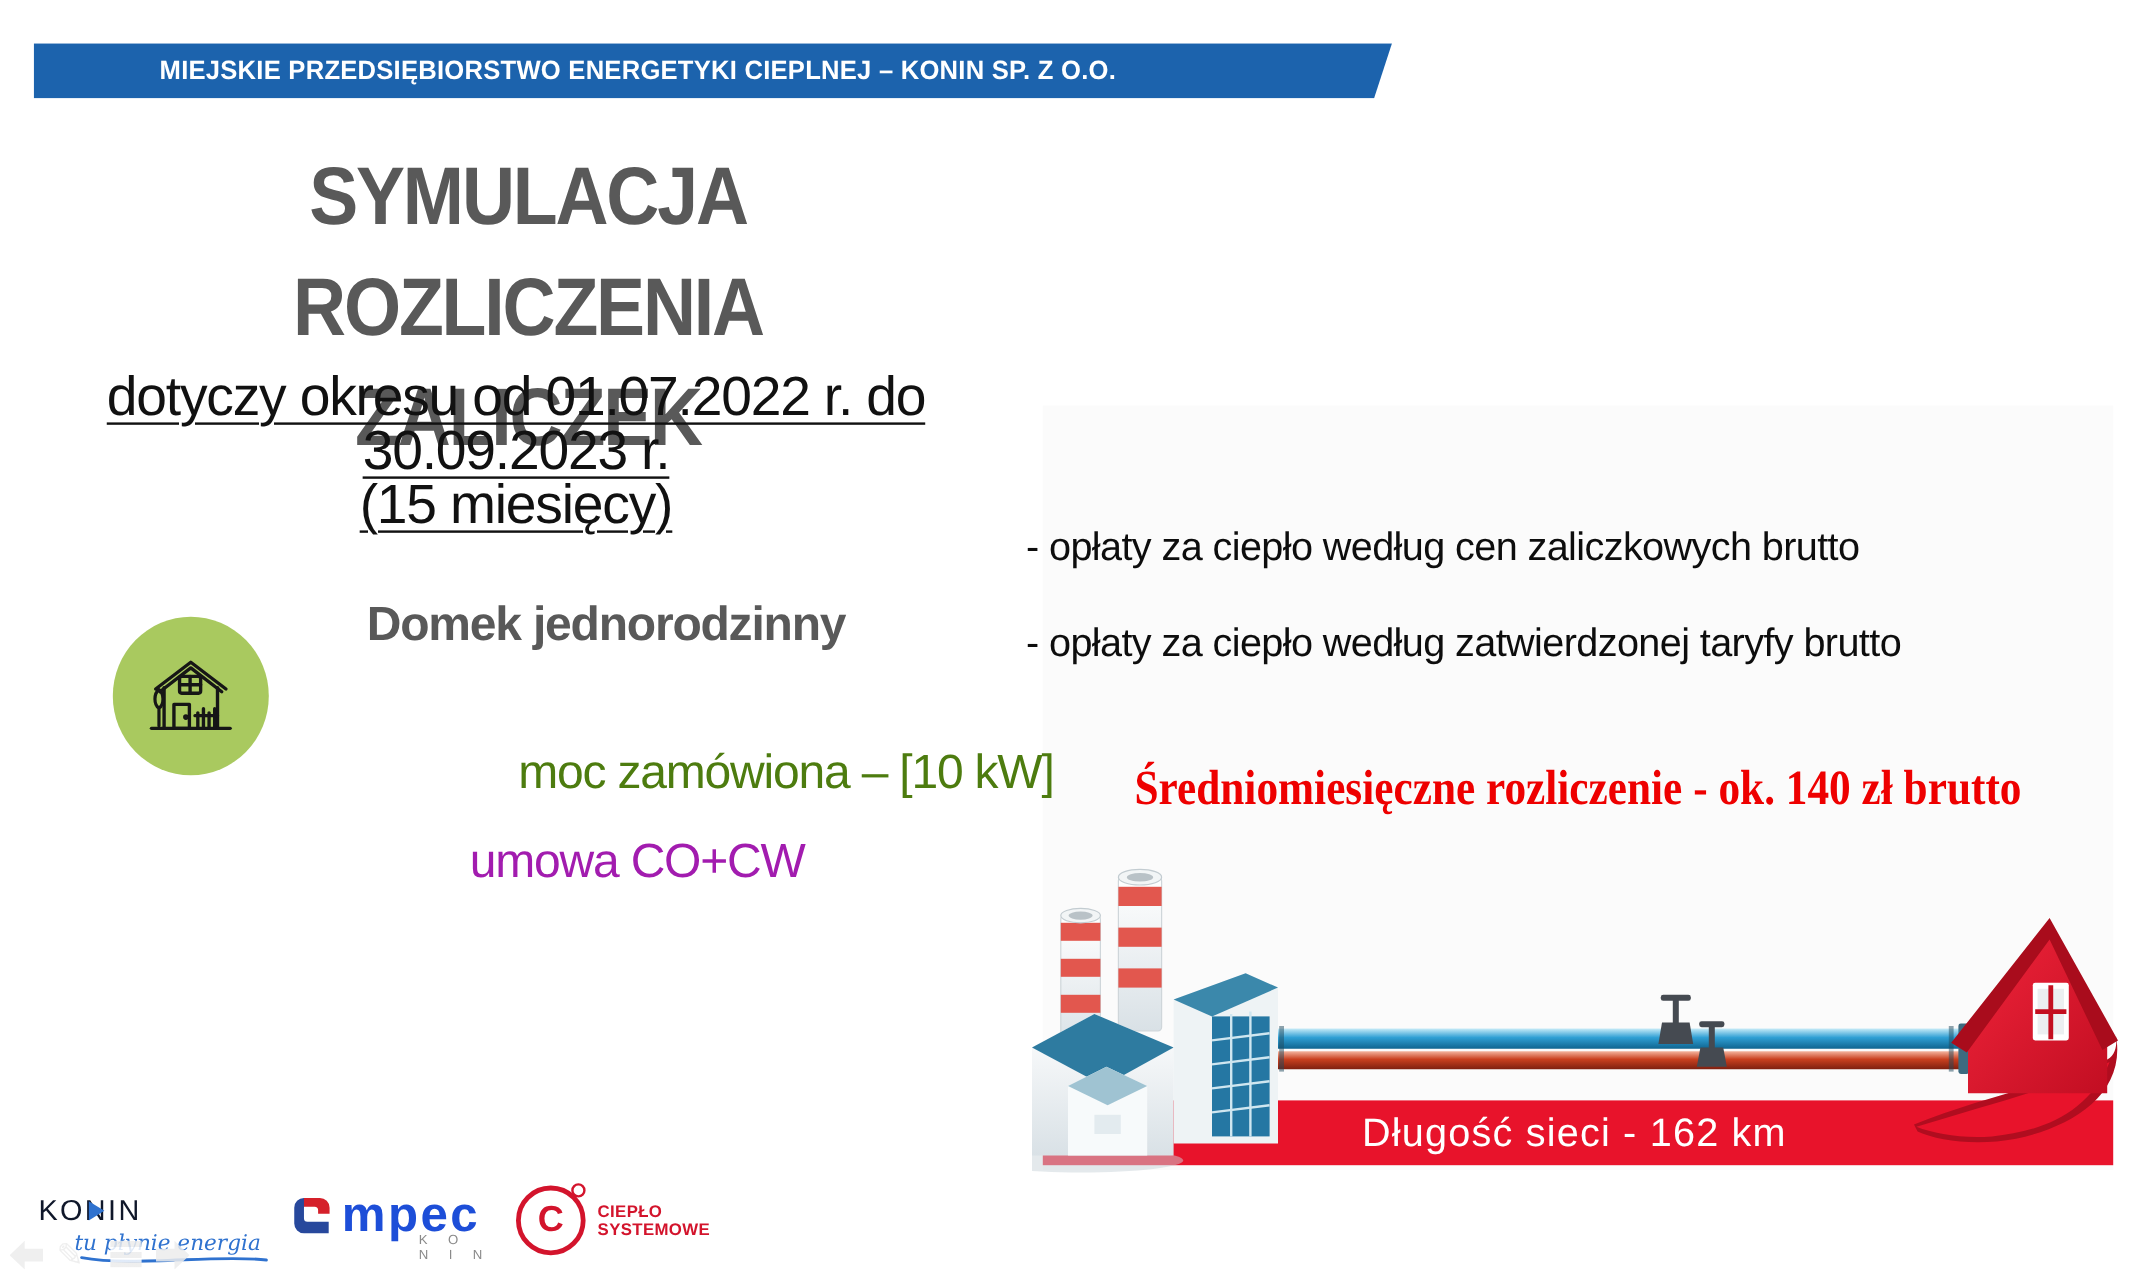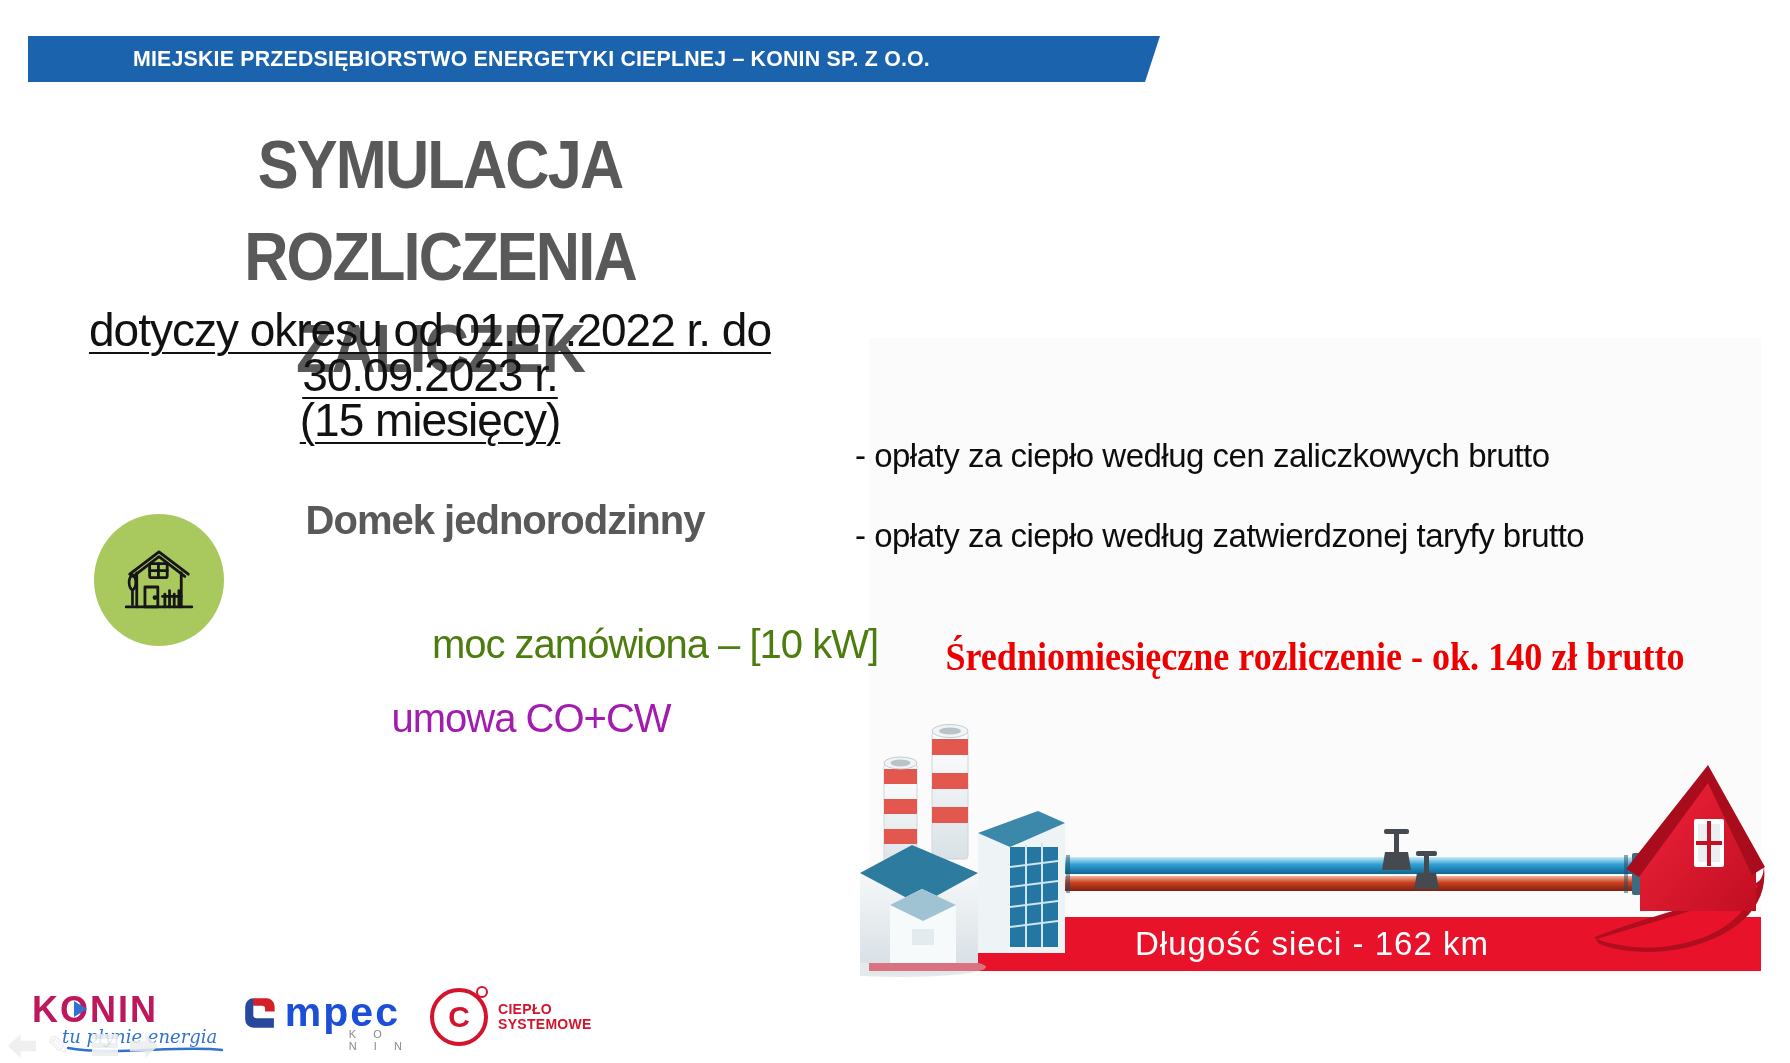--- a/index.html
+++ b/index.html
@@ -38,21 +38,21 @@
   .highlight{position:absolute;left:869px;top:632px;width:892px;text-align:center;
              font-family:"Liberation Serif",serif;font-weight:bold;font-size:41px;color:#ee0000;
              white-space:nowrap;}
   .highlight>span{display:inline-block;transform:scaleX(.88);transform-origin:center;}
 
   
   .illu{position:absolute;left:860px;top:715px;width:905px;height:263px;}
 
   
   .konin{position:absolute;left:32px;top:992px;width:220px;height:64px;}
-  .konin-word{position:relative;font-size:36px;font-weight:bold;color:#be185d;letter-spacing:2px;line-height:36px;}
+  .konin-word{position:relative;font-size:24px;font-weight:normal;color:#0f172a;letter-spacing:2px;line-height:36px;}
   .konin-play{position:absolute;left:42px;top:9px;width:0;height:0;border-left:13px solid #2f72cf;
               border-top:8px solid transparent;border-bottom:8px solid transparent;}
   .konin-script{margin:-2px 0 0 30px;font-family:"DejaVu Serif","Liberation Serif",serif;font-style:italic;
                 font-size:18px;color:#2f72cf;white-space:nowrap;}
   .konin-swash{display:block;margin:-3px 0 0 34px;}
 
   .mpec{position:absolute;left:243px;top:990px;width:170px;height:56px;}
   .mpec-row{display:flex;align-items:flex-start;gap:8px;}
   .mpec-word{font-size:41px;font-weight:bold;color:#1d4ed8;letter-spacing:2px;line-height:44px;}
   .mpec-sub{margin:-6px 0 0 64px;font-size:11px;color:#8a8a8a;letter-spacing:7px;}

